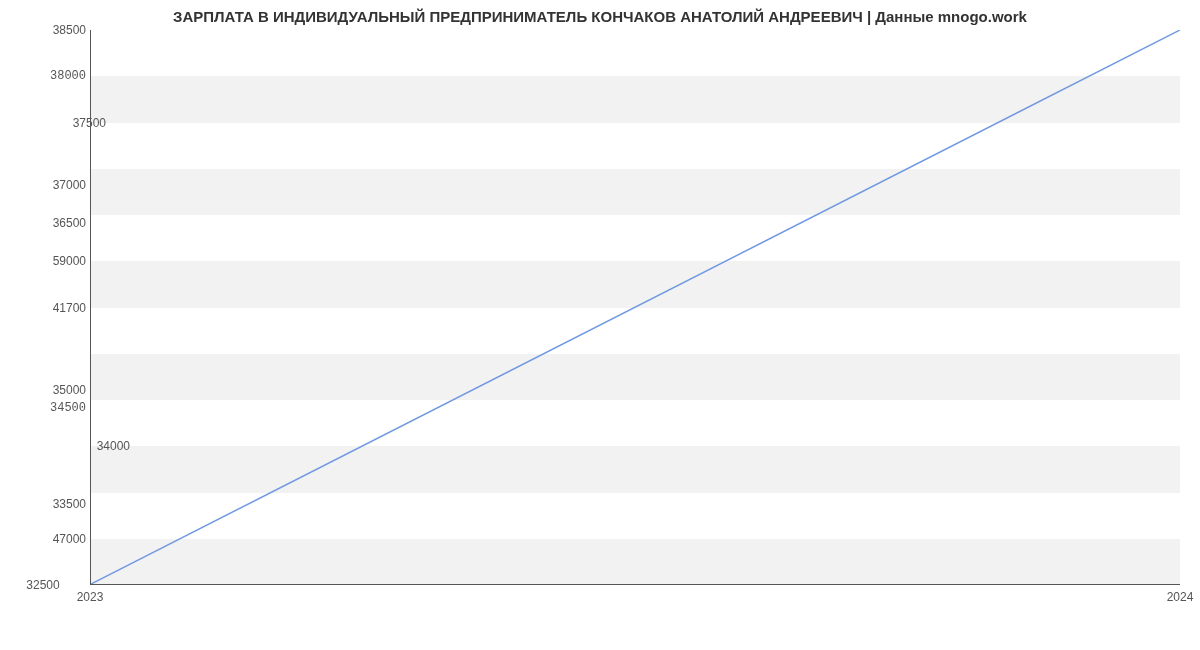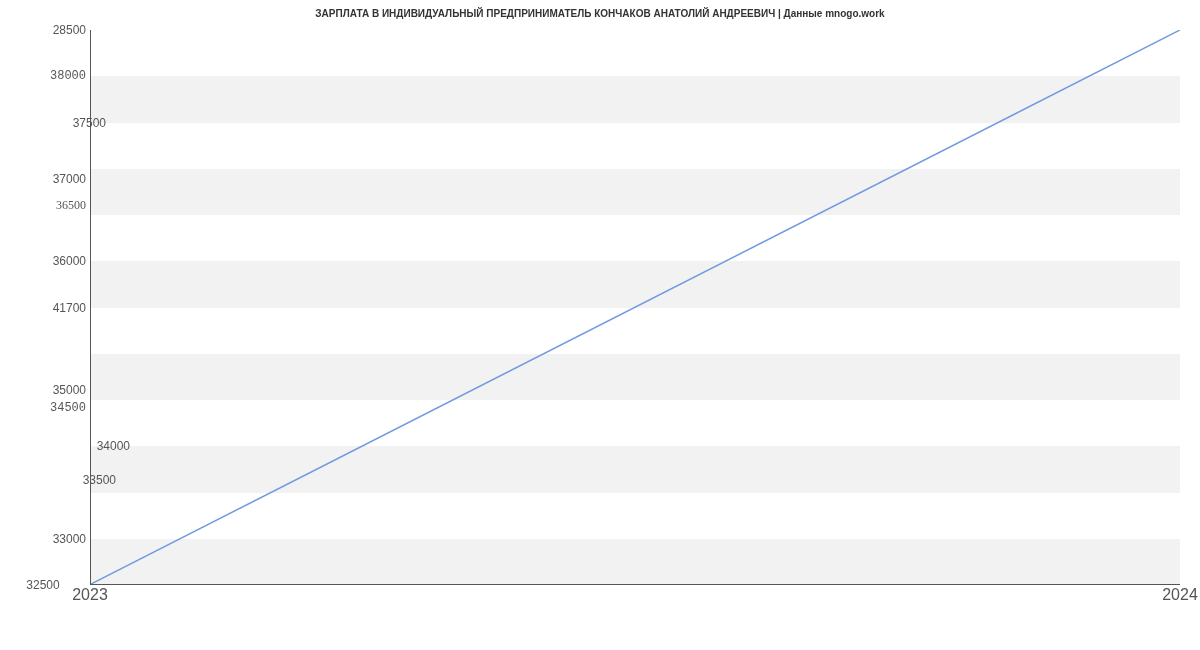--- a/index.html
+++ b/index.html
@@ -17,21 +17,21 @@
     width: 1200px;
     height: 650px;
   }
   .title {
     position: absolute;
     top: 8px;
     left: 0;
     width: 100%;
     text-align: center;
     font-weight: bold;
-    font-size: 10px;
+    font-size: 15px;
     color: #333;
   }
   .plot {
     position: absolute;
     left: 90px;
     top: 30px;
     width: 1090px;
     height: 555px;
     border-left: 1px solid #555;
     border-bottom: 1px solid #555;
@@ -49,21 +49,21 @@
     left: 0;
     width: 86px;
     text-align: right;
     font-size: 12px;
     color: #555;
     transform: translateY(-50%);
   }
   .x-tick {
     position: absolute;
     bottom: 46px;
-    font-size: 16px;
+    font-size: 12px;
     color: #555;
     transform: translateX(-50%);
   }
   svg.line-layer {
     position: absolute;
     left: 0;
     top: 0;
     width: 100%;
     height: 100%;
   }
@@ -86,30 +86,30 @@
       <div class="band" style="top: 323.75px; height: 46.25px;"></div>
       <div class="band" style="top: 416.25px; height: 46.25px;"></div>
       <div class="band" style="top: 508.75px; height: 46.25px;"></div>
     <svg class="line-layer" id="line-layer" viewBox="0 0 1090 555" preserveAspectRatio="none">
         <polyline points="0,555 1090,0" class="series-line" stroke="#7099e1"></polyline>
       </svg>
   </div>
 
   <div id="y-axis">
       <div class="y-tick" style="top: 585px; text-align: center;">32500</div>
-      <div class="y-tick" style="top: 538.75px;">33000</div>
-      <div class="y-tick" style="top: 480px; padding-left: 30px;">33500</div>
+      <div class="y-tick" style="top: 538.75px;">47000</div>
+      <div class="y-tick" style="top: 504px;">33500</div>
       <div class="y-tick" style="top: 446.25px; margin-left: 44px;">34000</div>
       <div class="y-tick" style="top: 408px; font-family: Liberation Mono, monospace;">34500</div>
       <div class="y-tick" style="top: 353.75px; margin-top: 36px;">35000</div>
       <div class="y-tick" style="top: 307.5px;">41700</div>
-      <div class="y-tick" style="top: 261.25px;">36000</div>
-      <div class="y-tick" style="top: 205px; font-family: Liberation Serif, serif;">36500</div>
-      <div class="y-tick" style="top: 179px; text-align: right;">37000</div>
+      <div class="y-tick" style="top: 261.25px;">59000</div>
+      <div class="y-tick" style="top: 223px;">36500</div>
+      <div class="y-tick" style="top: 185px; text-align: right;">37000</div>
       <div class="y-tick" style="top: 122.5px; margin-left: 20px;">37500</div>
       <div class="y-tick" style="top: 76.25px; font-family: Liberation Mono, monospace;">38000</div>
-      <div class="y-tick" style="top: 30px;">28500</div>
+      <div class="y-tick" style="top: 30px;">38500</div>
     </div>
   <div id="x-axis">
       <div class="x-tick" style="left: 90px;">2023</div>
       <div class="x-tick" style="left: 1180px;">2024</div>
     </div>
 </div>
 
 </body></html>

